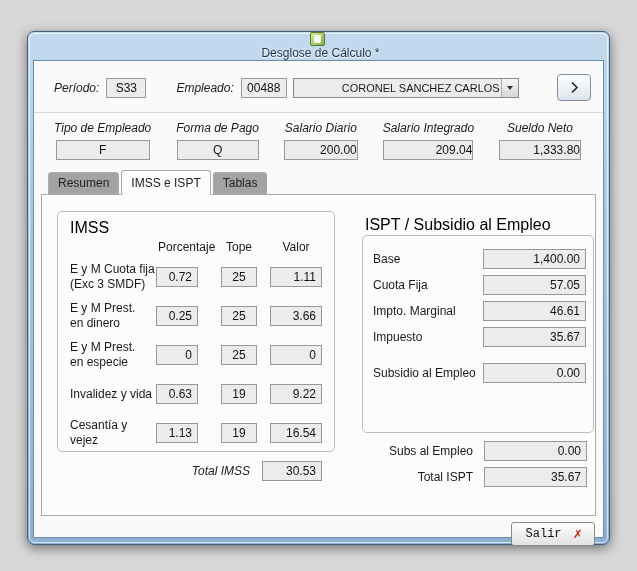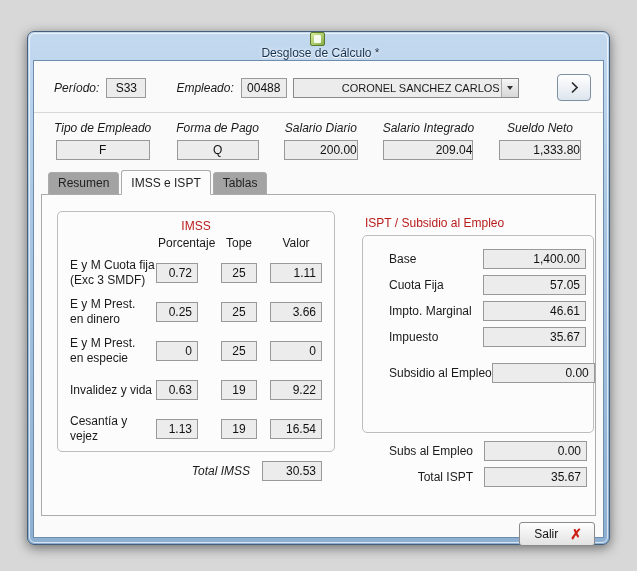--- a/index.html
+++ b/index.html
@@ -108,21 +108,21 @@
   .tab {
     font-size:12px; padding:3px 9px 4px;
     background:#a3a3a3; border:1px solid #ababab; border-radius:3px 3px 0 0;
     margin-right:2px; cursor:default; color:#222;
   }
   .tab.active { background:#fcfcfc; border-bottom-color:#fcfcfc; margin-top:-2px; padding-top:5px; }
 
   
   .panel { position:relative; margin:0 7px; height:322px; border:1px solid #ababab; background:#fcfcfc; }
 
-  .group-title { font-size:12px; color:#b91c1c;text-align:center; }
+  .group-title { font-size:16px; color:#000000; }
 
   
   .imss-group {
     position:absolute; left:15px; top:16px; width:278px; height:241px;
     border:1px solid #bdbdbd; border-radius:5px; padding:7px 12px 0 12px; background:#fcfcfc;
   }
   .imss-header { display:flex; align-items:center; margin-top:3px; }
   .spacer { flex:1; }
   .col-h { font-size:12px; text-align:center; }
   .c1 { width:50px; } .c2 { width:36px; margin-left:13px; } .c3 { width:52px; margin-left:13px; }
@@ -137,36 +137,36 @@
     display:flex; align-items:center; justify-content:flex-end; gap:12px; padding-right:13px;
   }
   .imss-total .fbox { width:60px; }
 
   
   .ispt-title { position:absolute; left:323px; top:21px; }
   .ispt-group {
     position:absolute; left:320px; top:40px; width:232px; height:198px;
     border:1px solid #bdbdbd; border-radius:5px; padding:13px 7px 0 10px; background:#fcfcfc;
   }
-  .ispt-row { display:flex; align-items:center; margin-bottom:6px;margin-left:16px; }
+  .ispt-row { display:flex; align-items:center; margin-bottom:6px; }
   .ispt-row .row-label { white-space:nowrap; }
   .ispt-row .fbox { width:103px; flex:none; }
   .gap-above { margin-top:16px; }
 
   .ispt-bottom { position:absolute; left:320px; top:246px; width:232px; padding-right:7px; }
   .ispt-bottom .row-label { text-align:right; padding-right:11px; }
 
   
   .footer { display:flex; justify-content:flex-end; padding:6px 8px 0 0; }
   .salir-btn {
     display:inline-flex; align-items:center; gap:12px; height:24px; padding:0 12px 0 14px;
     font-size:12px; color:#111;
     background:linear-gradient(#fefefe,#e2e2e2);
     border:1px solid #8a8a8a; border-radius:3px; cursor:default;
-    font-family:Liberation Sans, sans-serif;
+    font-family:Liberation Mono, monospace;
   }
   .salir-icon { color:#cc2114; font-size:14px; font-weight:bold; line-height:1; }
 </style>
 </head>
 <body>
 
 <div class="window">
 
   <div class="titlebar">
     <span class="title-icon"></span>

